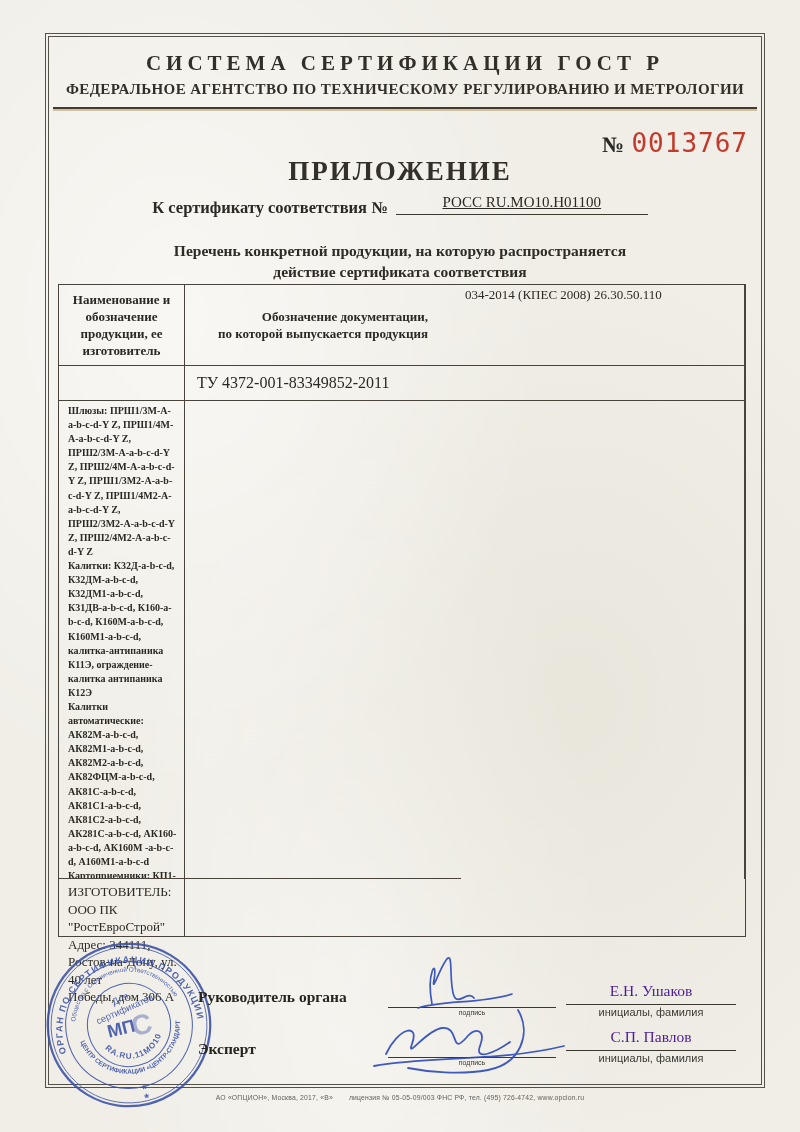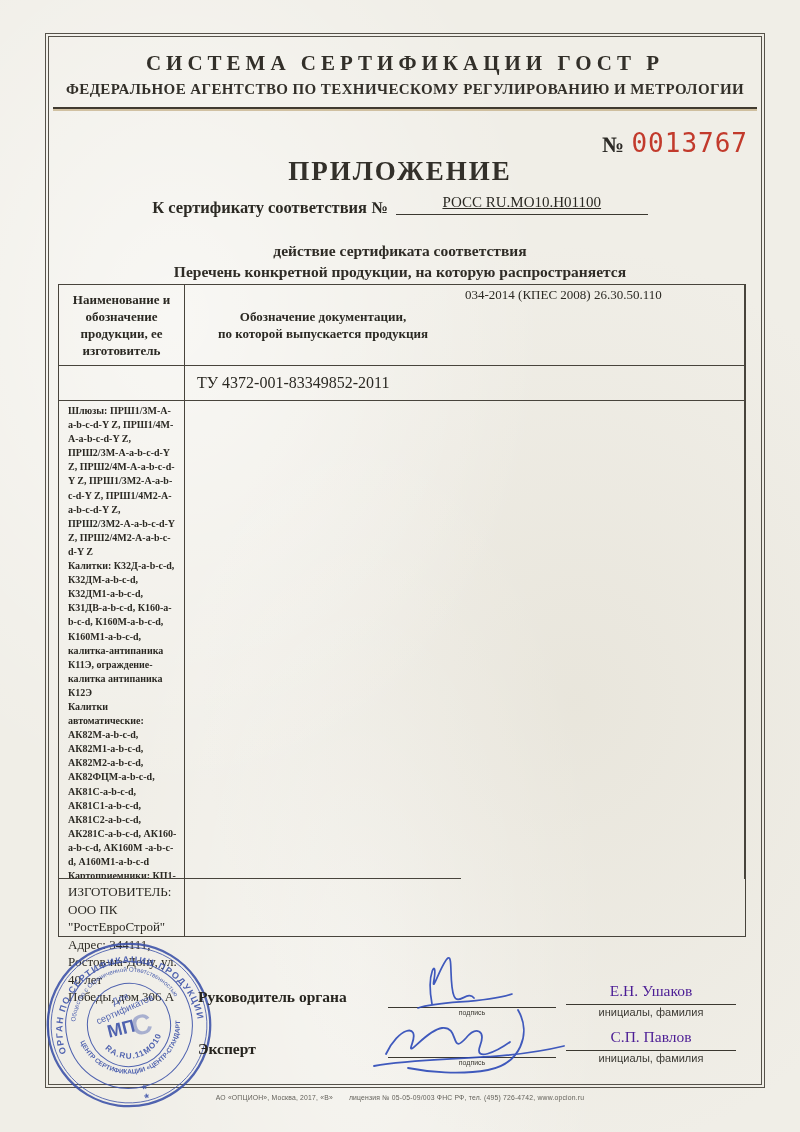--- a/index.html
+++ b/index.html
@@ -30,21 +30,21 @@
     border-bottom:1.3px solid #3b3830;font-size:15px;text-align:center;
     transform:translateY(-6px);text-decoration:underline;}
   .scope{position:absolute;left:60px;right:60px;top:240px;text-align:center;
     font-size:15.5px;font-weight:700;line-height:21px;color:#2f2c26;}
   .pre{white-space:pre-line;}
   
   .cert-table{position:absolute;left:58px;top:284px;width:686px;height:651px;
     display:grid;grid-template-columns:126px 276px 284px;grid-template-rows:81px 35px 478px 57px;
     border:1px solid #48443c;font-size:13px;}
   .cell{border-right:1px solid #48443c;border-bottom:1px solid #48443c;box-sizing:border-box;}
-  .cell.last-col{border-right:none;}
+  .cell.last-col{border-right:none;text-align:right;}
   .cell.last-row{border-bottom:none;}
   .codes-head{display:flex;flex-direction:column;font-weight:700;}
   .codes-head .half1{flex:0 0 44px;border-bottom:1px solid #48443c;display:flex;align-items:center;padding-left:6px;}
   .codes-head .half2{flex:1;display:flex;align-items:center;padding-left:6px;}
   .head-mid,.head-right{display:flex;align-items:center;justify-content:center;text-align:center;
     font-weight:700;line-height:17px;}
   .code-val{font-size:13px;line-height:16px;padding:2px 4px;}
   .doc-val{display:flex;align-items:center;padding-left:12px;font-size:16px;}
   .desc-cell{padding:3px 6px 0 9px;font-size:10px;line-height:14.1px;overflow:hidden;font-weight:bold;}
   .manu-cell{padding:4px 6px 0 9px;font-size:13px;line-height:17.5px;}
@@ -83,22 +83,22 @@
     <span class="nsign">№</span><span class="num">0013767</span>
   </div>
 
   <div class="app-title">ПРИЛОЖЕНИЕ</div>
 
   <div class="cert-line">
     <span class="cert-label">К сертификату соответствия №</span><span class="cert-number">РОСС RU.МО10.Н01100</span>
   </div>
 
   <div class="scope">
+    <div>Перечень конкретной продукции,  на которую распространяется</div>
     <div>действие сертификата соответствия</div>
-    <div>Перечень конкретной продукции,  на которую распространяется</div>
   </div>
 
   <div class="cert-table">
 
     <div class="cell head-mid pre">Наименование и обозначение
 продукции, ее изготовитель</div>
     <div class="cell head-right pre last-col">Обозначение документации,
 по которой выпускается продукция</div>
 
     <div class="cell code-val">034-2014 (КПЕС 2008) 26.30.50.110</div>

